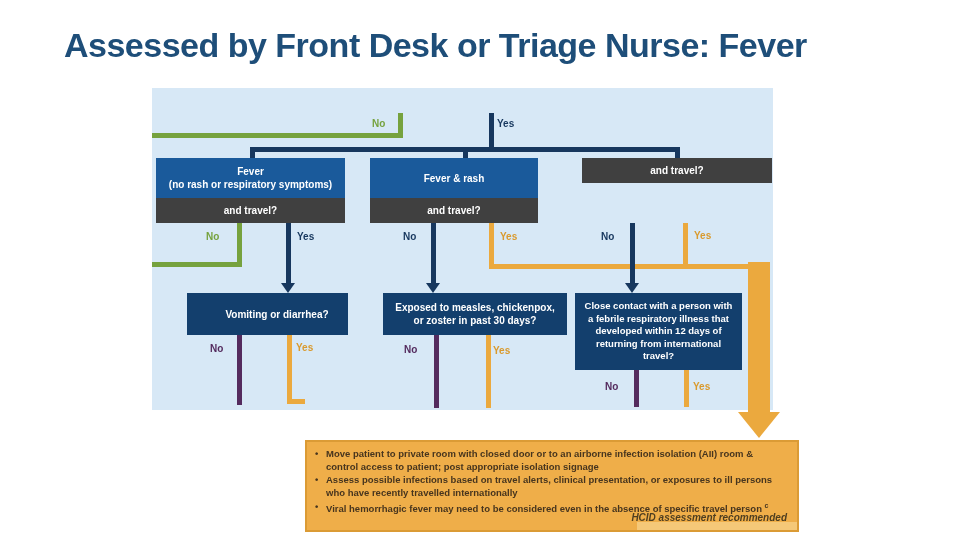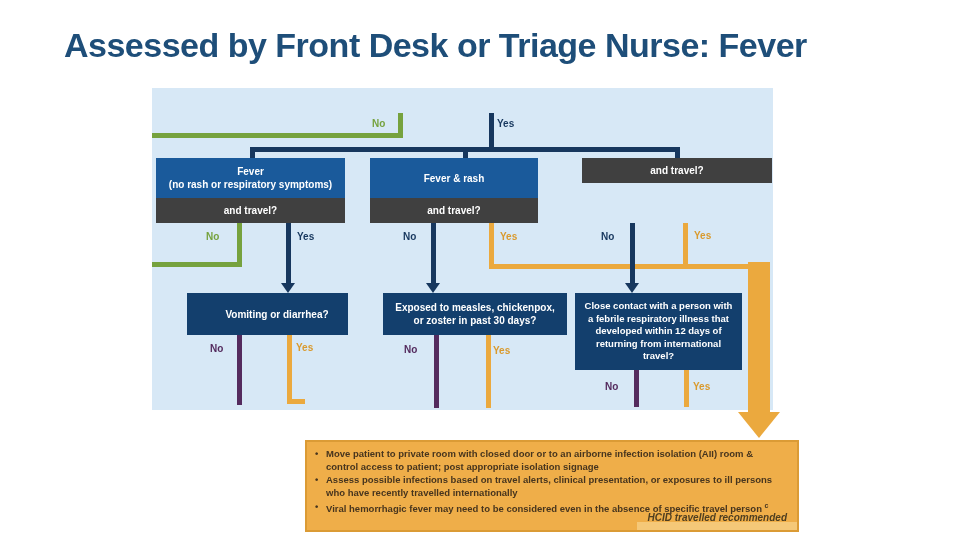--- a/index.html
+++ b/index.html
@@ -145,16 +145,16 @@
     </div>
     <div class="bullet">
       <span class="dot">•</span>
       <span class="btext">Assess possible infections based on travel alerts, clinical presentation, or exposures to ill persons who have recently travelled internationally</span>
     </div>
     <div class="bullet">
       <span class="dot">•</span>
       <span class="btext"><span>Viral hemorrhagic fever may need to be considered even in the absence of specific travel person</span> <sup>c</sup></span>
     </div>
     <div id="calloutstrip" class="abs"></div>
-    <div id="hcid" class="abs">HCID travelled recommended</div>
+    <div id="hcid" class="abs">HCID assessment recommended</div>
   </div>
 
 </div>
 
 </body></html>

